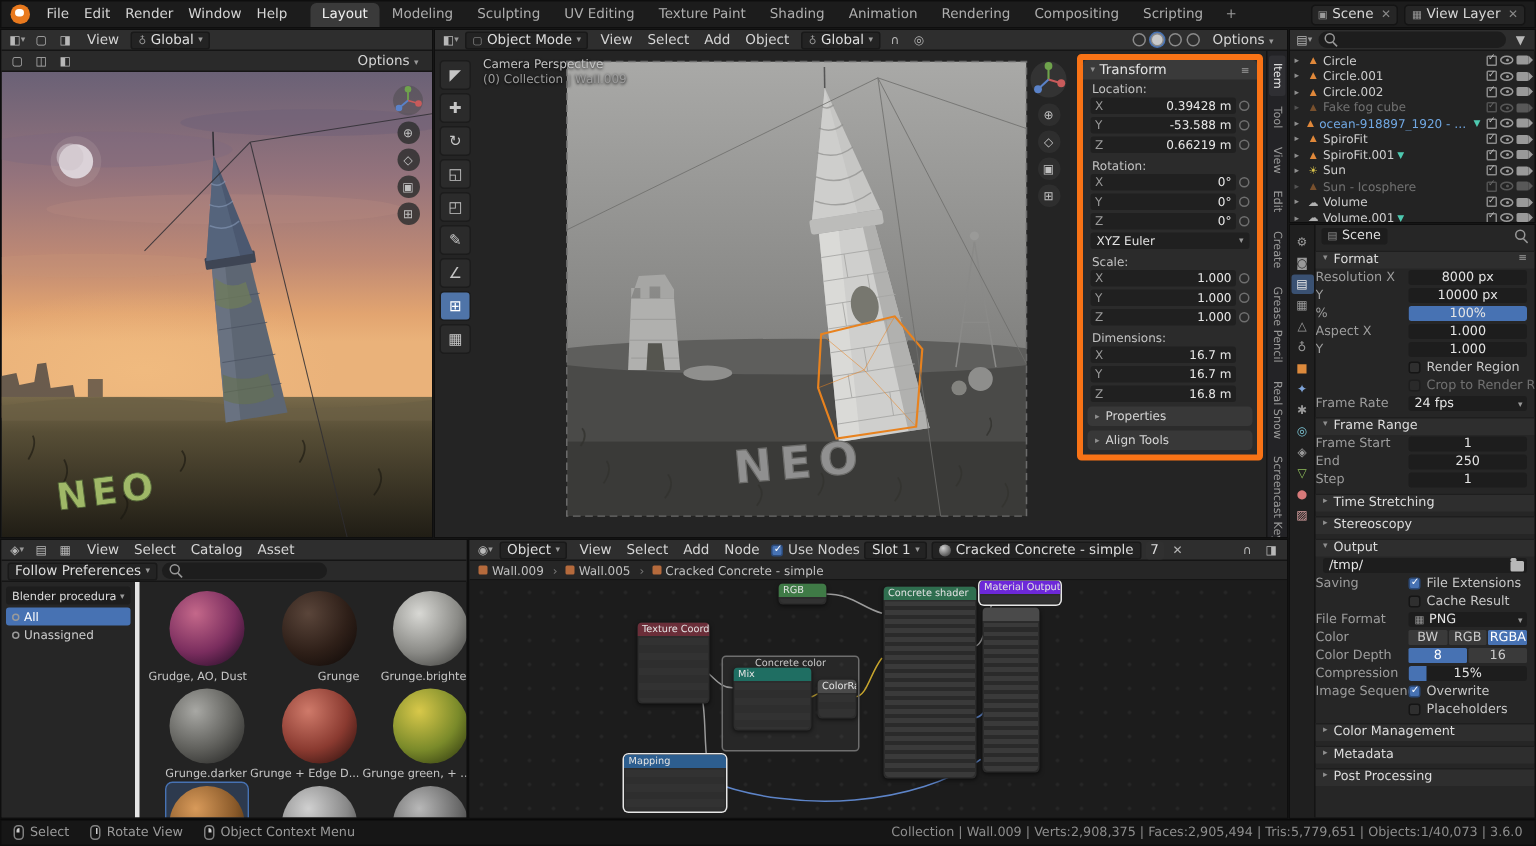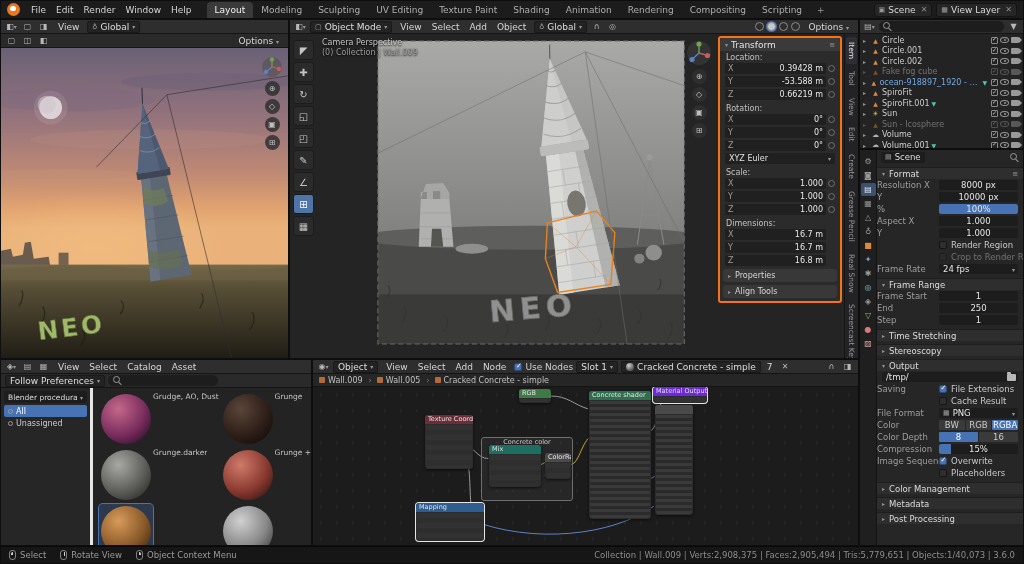--- a/index.html
+++ b/index.html
@@ -47,21 +47,21 @@
 
 #viewport{position:absolute;left:289px;top:19px;width:570px;height:340px;background:#262626;display:flex;flex-direction:column}
 .vp-note{position:absolute;left:32px;top:4px;font-size:8px;color:#c4c4c4;text-shadow:0 1px 2px #000;z-index:4;line-height:10px}
 .vp-note .l2{color:#9c9c9c}
 .vtools{position:absolute;left:3px;top:6px;display:flex;flex-direction:column;gap:2px;z-index:5}
 .vtool{width:21px;height:20px;background:rgba(45,45,45,.92);border:1px solid #1c1c1c;border-radius:3px;display:flex;align-items:center;justify-content:center;color:#c5c5c5;font-size:10px}
 .vtool.active{background:#4f74a8;color:#fff}
 .vtabs{position:absolute;right:0;top:0;bottom:0;width:14px;background:#232326;border-left:1px solid #151515;display:flex;flex-direction:column;align-items:center;padding-top:2px;z-index:6}
 .vtab{writing-mode:vertical-rl;font-size:7.5px;color:#9a9a9a;padding:5px 1px;margin:1px 0;border-radius:2px;white-space:nowrap}
 .vtab.active{background:#2f2f33;color:#ececec}
-.npanel{position:absolute;right:16px;top:2px;width:124px;background:rgba(43,43,43,.97);border:2px solid #f97316;border-radius:3px;z-index:5;padding-bottom:3px}
+.npanel{position:absolute;right:16px;top:2px;width:124px;background:rgba(43,43,43,.97);border:4px solid #f97316;border-radius:3px;z-index:5;padding-bottom:3px}
 .np-h{height:13px;background:#3a3a3a;border-radius:3px 3px 0 0;display:flex;align-items:center;gap:3px;padding:0 5px;color:#e2e2e2}
 .np-lab{padding:2px 6px 1px;color:#c2c2c2;font-size:8px}
 .np-row{display:flex;gap:2px;padding:0 5px;margin-bottom:2px;align-items:center}
 .np-field{flex:1;height:11px;background:#202020;border-radius:2px;display:flex;align-items:center;padding:0 3px;font-size:8px}
 .np-field .ax{width:8px;color:#9a9a9a}
 .np-field .val{flex:1;text-align:right;color:#e8e8e8}
 .np-dot{width:7px;height:7px;border-radius:50%;border:1px solid #6f6f6f;flex:none}
 .np-sel{margin:0 5px 2px;height:11px;background:#202020;border-radius:2px;display:flex;align-items:center;padding:0 4px;font-size:8px;color:#e0e0e0}
 .np-cpanel{height:13px;background:#383838;border-radius:3px;margin:3px 3px 0;display:flex;gap:4px;padding:0 5px;align-items:center;color:#d5d5d5;font-size:8px}
 .tri{color:#8f8f8f;font-size:6px}
@@ -93,21 +93,21 @@
 .ocam::before{content:"";position:absolute;right:-3px;top:0;border-left:3px solid #999;border-top:3px solid transparent;border-bottom:3px solid transparent}
 
 
 #properties{position:absolute;left:859px;top:149px;width:165px;height:397px;background:#262626;display:flex}
 .pnav{width:17px;background:#1f1f1f;border-right:1px solid #141414;display:flex;flex-direction:column;align-items:center;padding-top:5px;gap:1px;flex:none}
 .pnav-i{width:15px;height:13px;display:flex;align-items:center;justify-content:center;font-size:8px;color:#9a9a9a;border-radius:2px}
 .pnav-i.active{background:#3a5172;color:#ececec}
 .pbody{flex:1;overflow:hidden;font-size:8.5px;padding-bottom:2px}
 .phdr{height:14px;display:flex;align-items:center;gap:3px;padding:0 4px}
 .pchip{display:flex;align-items:center;gap:3px;background:#1d1d1d;border-radius:2px;padding:0 4px;height:11px;color:#ddd}
-.psec-h{height:12px;display:flex;align-items:center;gap:4px;background:#2e2e2e;padding:0 5px;color:#dcdcdc;margin-top:3px;border-top:1px solid #1e1e1e}
+.psec-h{height:12px;display:flex;gap:4px;background:#2e2e2e;padding:0 5px;color:#dcdcdc;margin-top:3px;border-top:1px solid #1e1e1e}
 .prow{display:flex;align-items:center;height:12px;padding-right:5px}
 .plabel{width:62px;text-align:left;color:#9d9d9d;padding-right:5px;flex:none;white-space:nowrap;overflow:hidden}
 .pfield{flex:1;height:10px;background:#1d1d1d;border-radius:2px;display:flex;align-items:center;justify-content:center;color:#e5e5e5;position:relative;overflow:hidden}
 .pfield span{position:relative;z-index:1}
 .pfield.slider::before{content:"";position:absolute;left:0;top:0;bottom:0;width:var(--fill,0%);background:var(--accent,#4772b3)}
 .pfield.select{justify-content:flex-start;padding-left:4px;gap:3px}
 .pfield.select::after{content:"▾";position:absolute;right:3px;font-size:6px;color:#999}
 .pcheckrow{display:flex;align-items:center;height:12px;padding-right:5px}
 .pcheckrow.dim{opacity:.45}
 .pclabel{margin-left:4px;color:#c8c8c8;white-space:nowrap}
@@ -119,21 +119,21 @@
 
 
 #assets{position:absolute;left:0;top:359px;width:312px;height:187px;background:#232323;display:flex;flex-direction:column}
 .abody{flex:1;display:flex;overflow:hidden}
 .asidebar{width:92px;background:#262626;border-right:3px solid #e5e5e5;padding:3px;display:flex;flex-direction:column;gap:2px;flex:none}
 .alib{height:12px;background:#1d1d1d;border-radius:2px;display:flex;align-items:center;gap:2px;padding:0 4px;font-size:7.5px;color:#ddd}
 .acat{height:12px;display:flex;align-items:center;gap:3px;padding:0 4px;border-radius:2px;font-size:8px;color:#ccc}
 .acat.active{background:var(--accent,#4772b3);color:#fff}
 .adot{width:5px;height:5px;border-radius:50%;border:1px solid #9a9a9a;flex:none}
 .agrid{flex:1;display:grid;grid-template-columns:repeat(3,1fr);gap:2px 2px;padding:4px 6px;overflow:hidden;align-content:start}
-.asset{display:flex;flex-direction:row;align-items:flex-start}
+.asset{display:flex;flex-direction:column;align-items:flex-end}
 .athumbw{padding:2px;border-radius:4px}
 .asset.selected .athumbw{background:rgba(71,114,179,.3);box-shadow:0 0 0 1px var(--accent,#4772b3)}
 .athumb{width:50px;height:50px;border-radius:50%;background:radial-gradient(circle at 35% 30%, var(--g1,#888), var(--g2,#555) 55%, var(--g3,#222) 95%)}
 .aname{font-size:7.5px;color:#c6c6c6;height:9px;line-height:9px;white-space:nowrap;overflow:hidden;max-width:78px}
 .asearch{display:flex;align-items:center;gap:3px;background:#1d1d1d;border-radius:6px;height:11px;padding:0 5px;width:110px;color:#888}
 
 
 #shader{position:absolute;left:312px;top:359px;width:547px;height:187px;background:#1b1b1b;display:flex;flex-direction:column}
 .matball{width:8px;height:8px;border-radius:50%;background:radial-gradient(circle at 35% 30%, #d0d0d0,#6a6a6a 60%,#2e2e2e);flex:none}
 .cnt{background:#303030;border-radius:2px;padding:0 3px;height:12px;display:flex;align-items:center;color:#ddd}

